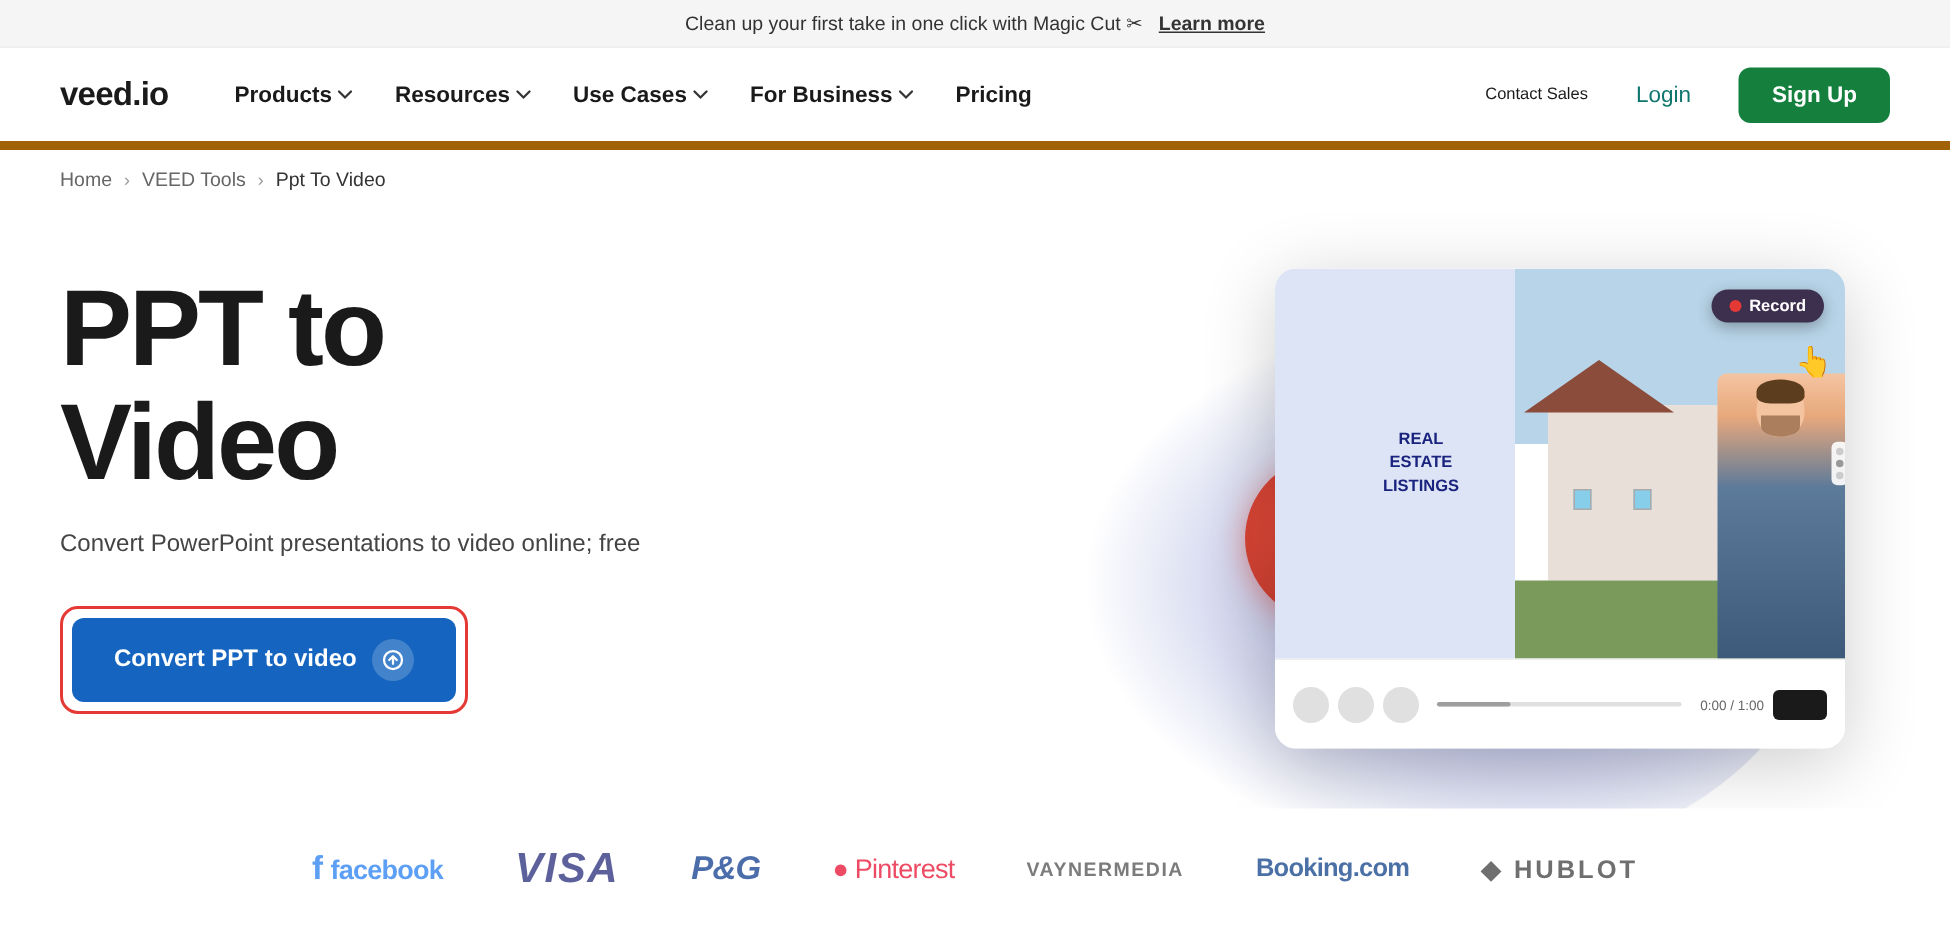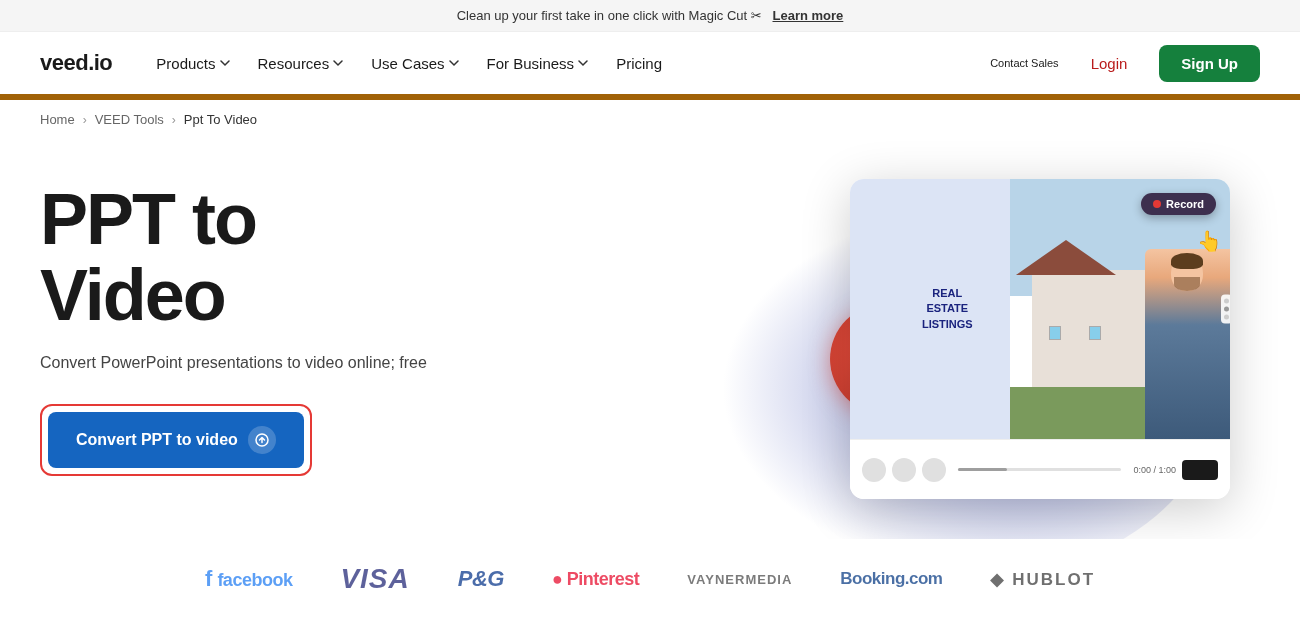--- a/index.html
+++ b/index.html
@@ -43,21 +43,21 @@
     }
     .nav-item {
       display: flex;
       align-items: center;
       gap: 4px;
       padding: 8px 12px;
       font-size: 15px;
       color: #1a1a1a;
       cursor: pointer;
       border-radius: 6px;
-      font-weight: 400;
+      font-weight: 700;
     }
     .nav-chevron {
       width: 10px;
       height: 10px;
       display: inline-block;
     }
     .nav-actions {
       display: flex;
       align-items: center;
       gap: 16px;
@@ -65,21 +65,21 @@
     .btn-contact {
       font-size: 11px;
       color: #1a1a1a;
       background: none;
       border: none;
       cursor: pointer;
       font-weight: 400;
     }
     .btn-login {
       font-size: 15px;
-      color: #b91c1c;
+      color: #0f766e;
       background: none;
       border: none;
       cursor: pointer;
       font-weight: 500;
       padding: 8px 16px;
     }
     .btn-signup {
       background: #15803d;
       color: #fff;
       border: none;
@@ -179,21 +179,21 @@
     
     .brands-section {
       padding: 24px 40px 32px;
       display: flex;
       align-items: center;
       justify-content: center;
       gap: 48px;
     }
     .brand-logo {
       font-size: 20px;
-      font-weight: 700;
+      font-weight: 400;
       color: #555;
       letter-spacing: -0.5px;
       opacity: 0.7;
     }
     .brand-logo.facebook { color: #1877f2; font-weight: 700; font-size: 22px; }
     .brand-logo.visa { color: #1a1f71; font-style: italic; font-size: 28px; font-weight: 900; letter-spacing: 1px; }
     .brand-logo.pg { color: #003087; font-size: 22px; }
     .brand-logo.pinterest { color: #e60023; font-size: 18px; }
     .brand-logo.vaynermedia { color: #333; font-size: 14px; letter-spacing: 1px; text-transform: uppercase; font-weight: 600; }
     .brand-logo.booking { color: #003580; font-size: 18px; font-weight: 700; }

